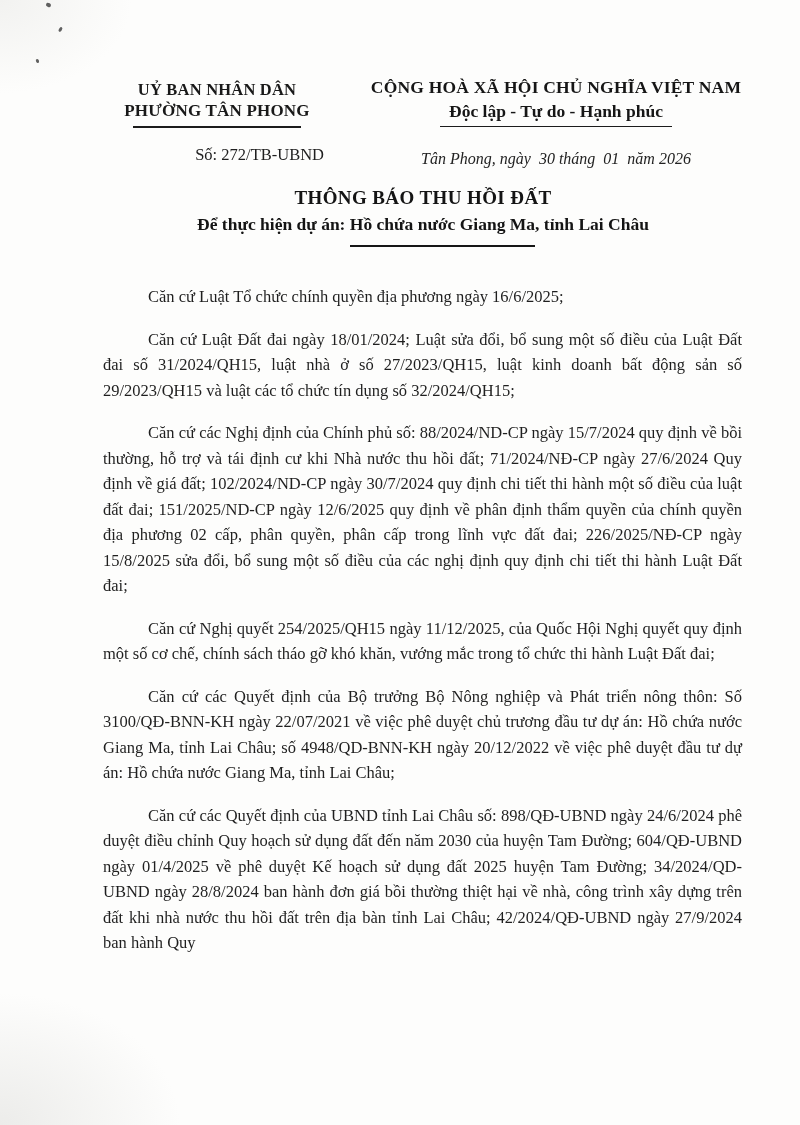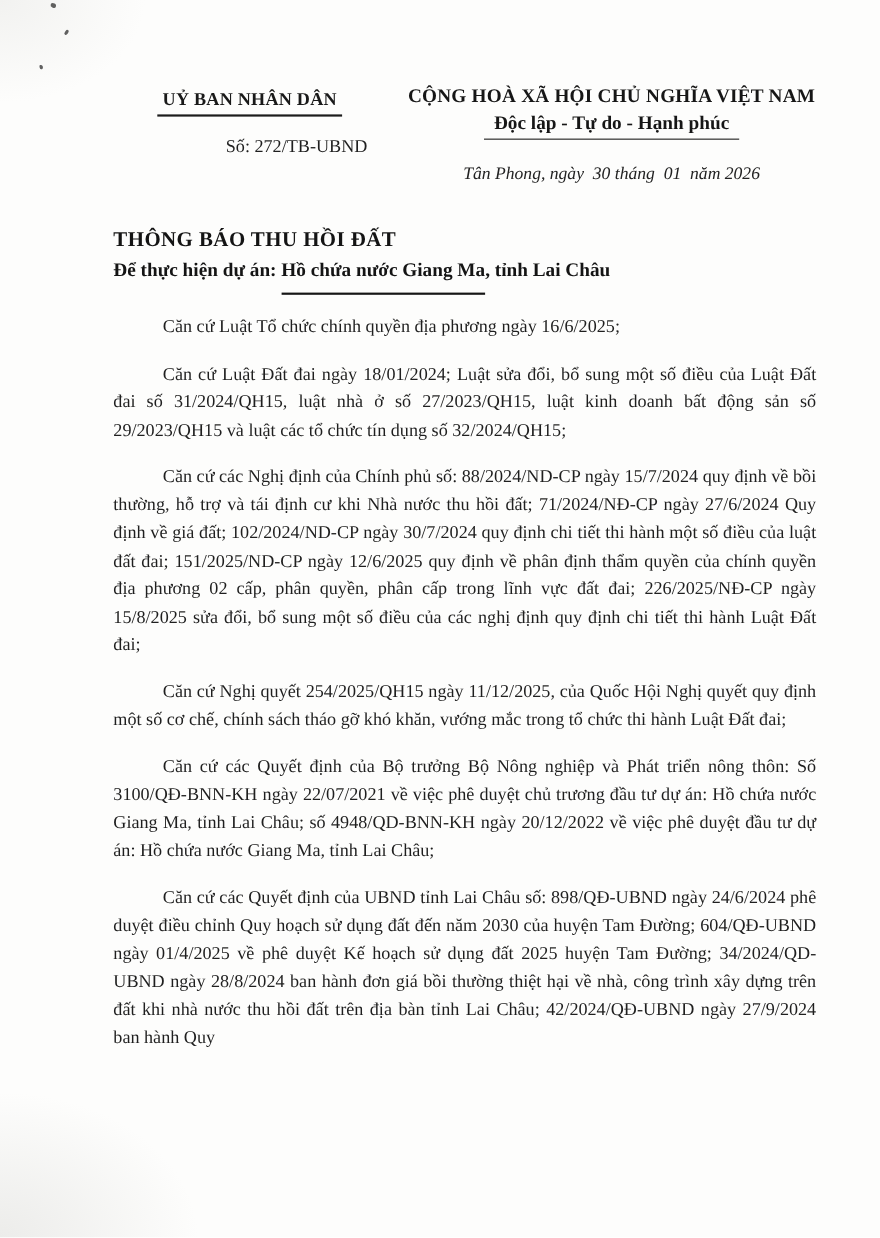--- a/index.html
+++ b/index.html
@@ -27,21 +27,21 @@
     opacity: 0.75;
     border-radius: 40% 60% 50% 50%;
   }
   .speck-1 { left: 46px; top: 3px;  width: 5px; height: 4px; transform: rotate(20deg); }
   .speck-2 { left: 59px; top: 27px; width: 3px; height: 5px; transform: rotate(35deg); }
   .speck-3 { left: 36px; top: 59px; width: 3px; height: 4px; transform: rotate(-15deg); }
 
   
   .header-left {
     position: absolute;
-    left: 120px;
+    left: 110px;
     top: 79px;
     width: 214px;
     text-align: center;
     font-weight: bold;
     color: #191919;
   }
   .header-left .line1 { font-size: 16.5px; line-height: 21px; letter-spacing: 0.2px; }
   .header-left .line2 { font-size: 17px;   line-height: 22px; letter-spacing: 0.2px; }
   .rule-left {
     width: 168px;
@@ -92,22 +92,22 @@
     font-weight: normal;
     color: #222222;
     white-space: pre-wrap;
   }
 
   
   .title-block {
     position: absolute;
     left: 103px;
     width: 640px;
-    top: 208px;
-    text-align: left;
+    top: 187px;
+    text-align: center;
     color: #141414;
   }
   .title-main {
     font-size: 19px;
     font-weight: bold;
     letter-spacing: 0.4px;
     margin: 0;
   }
   .title-sub {
     margin: 5px 0 0 0;
@@ -139,20 +139,21 @@
 <body>
 
 <div class="page">
 
   <span class="speck speck-1"></span>
   <span class="speck speck-2"></span>
   <span class="speck speck-3"></span>
 
   <div class="header-left">
     <div class="line1">UỶ BAN NHÂN DÂN</div>
+    <div class="line2">PHƯỜNG TÂN PHONG</div>
     <hr class="rule-left">
     <div class="doc-number">Số: 272/TB-UBND</div>
   </div>
 
   <div class="header-right">
     <div class="line1">CỘNG HOÀ XÃ HỘI CHỦ NGHĨA VIỆT NAM</div>
     <div class="line2">Độc lập - Tự do - Hạnh phúc</div>
     <hr class="rule-right">
     <div class="dateline">Tân Phong, ngày  30 tháng  01  năm 2026</div>
   </div>

